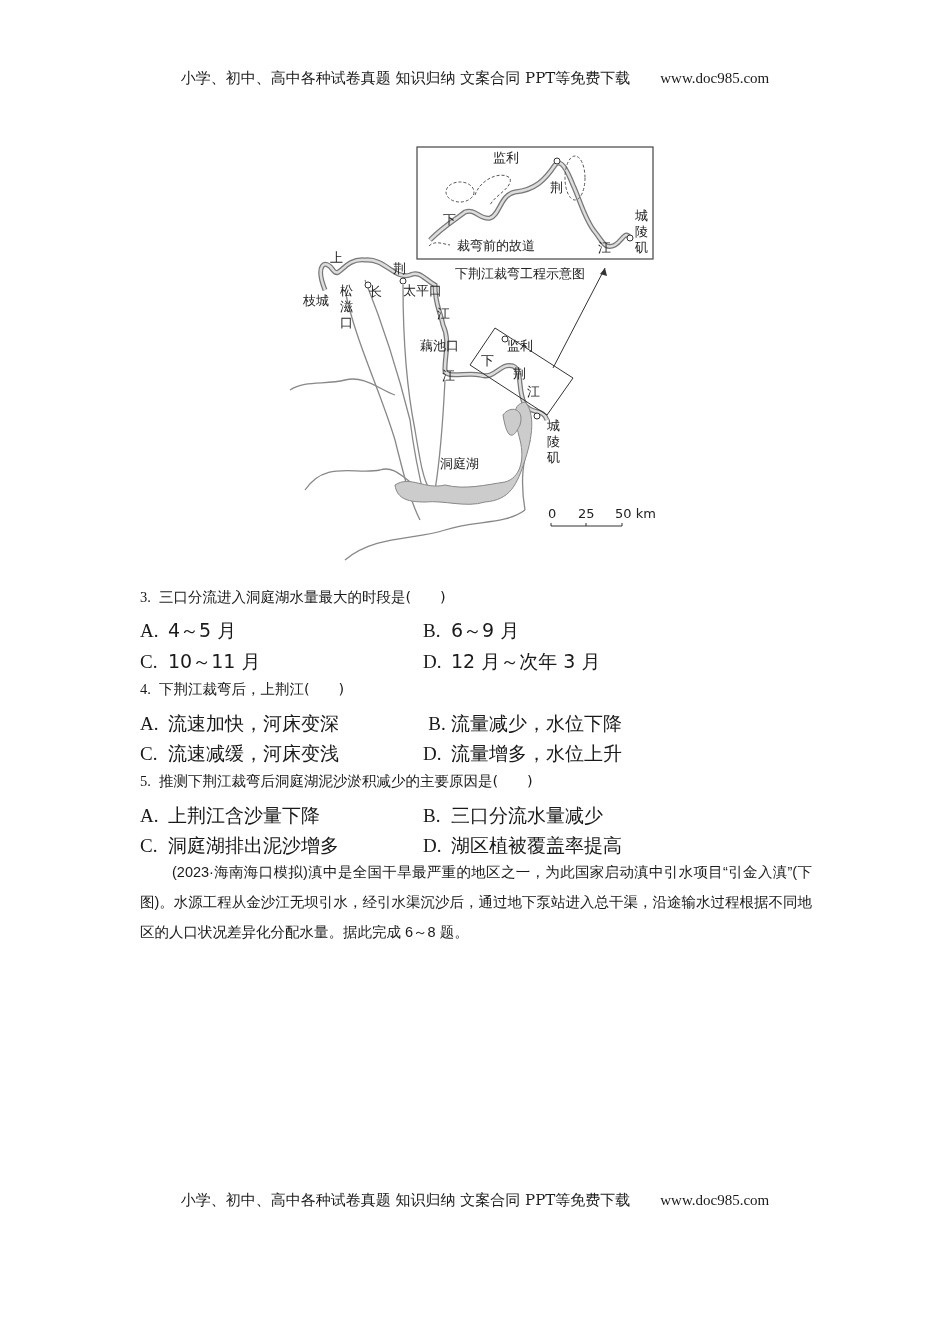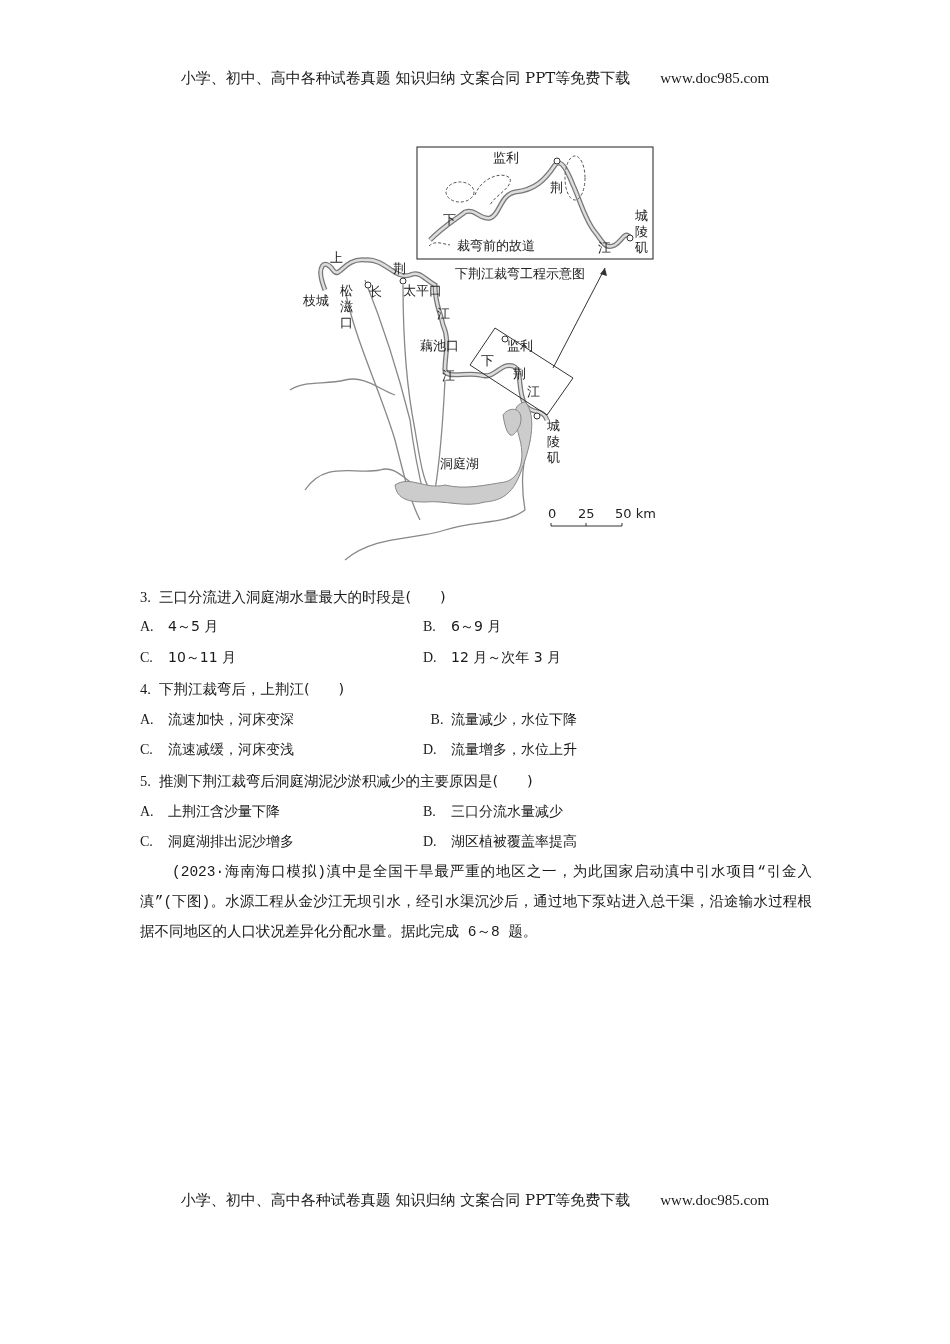--- a/index.html
+++ b/index.html
@@ -9,26 +9,26 @@
          font-family: "DejaVu Serif", "Liberation Serif", serif; letter-spacing: 0px; }
   .hdr .url { margin-left: 30px; font-family: "Liberation Serif", serif; }
   .hdr-top { top: 69px; }
   .hdr-bot { top: 1191px; }
   .map { position: absolute; left: 285px; top: 140px; width: 400px; height: 435px; }
   .map svg { width: 400px; height: 435px; }
   .map text { font-family: "DejaVu Sans", sans-serif; font-size: 13px; fill: #222; }
   .q { position: absolute; left: 140px; font-size: 14.5px;
        font-family: "DejaVu Sans", sans-serif; white-space: nowrap; text-align: right; }
   .q .num { font-family: "Liberation Serif", serif; margin-right: 8px; }
-  .opt { position: absolute; font-size: 14px; font-family: "DejaVu Sans", sans-serif; white-space: nowrap; }
+  .opt { position: absolute; font-size: 19px; font-family: "DejaVu Sans", sans-serif; white-space: nowrap; }
   .opt .lt { font-family: "Liberation Serif", serif; display: inline-block; width: 28px; }
   .colA { left: 140px; }
   .colB { left: 423px; }
   .para { position: absolute; left: 140px; width: 672px; font-size: 14.5px; line-height: 30px;
-          font-family: Liberation Mono, monospace; text-indent: 32px; text-align: justify; }
+          font-family: Liberation Sans, sans-serif; text-indent: 32px; text-align: justify; }
 </style>
 </head>
 <body>
 
 <div class="hdr hdr-top">
   <span>小学、初中、高中各种试卷真题 知识归纳 文案合同 PPT等免费下载</span><span class="url">www.doc985.com</span>
 </div>
 
 <div class="map">
   <svg viewBox="0 0 400 435" xmlns="http://www.w3.org/2000/svg">

